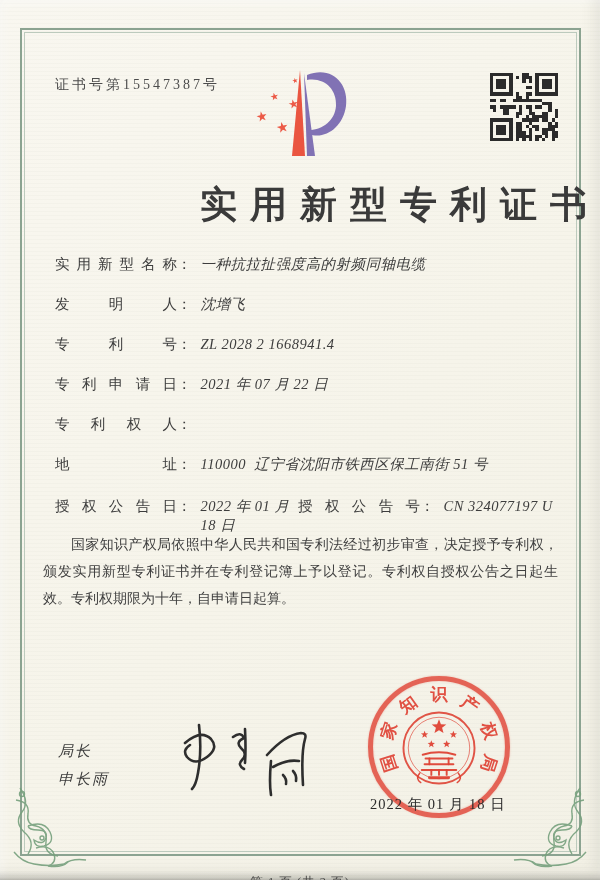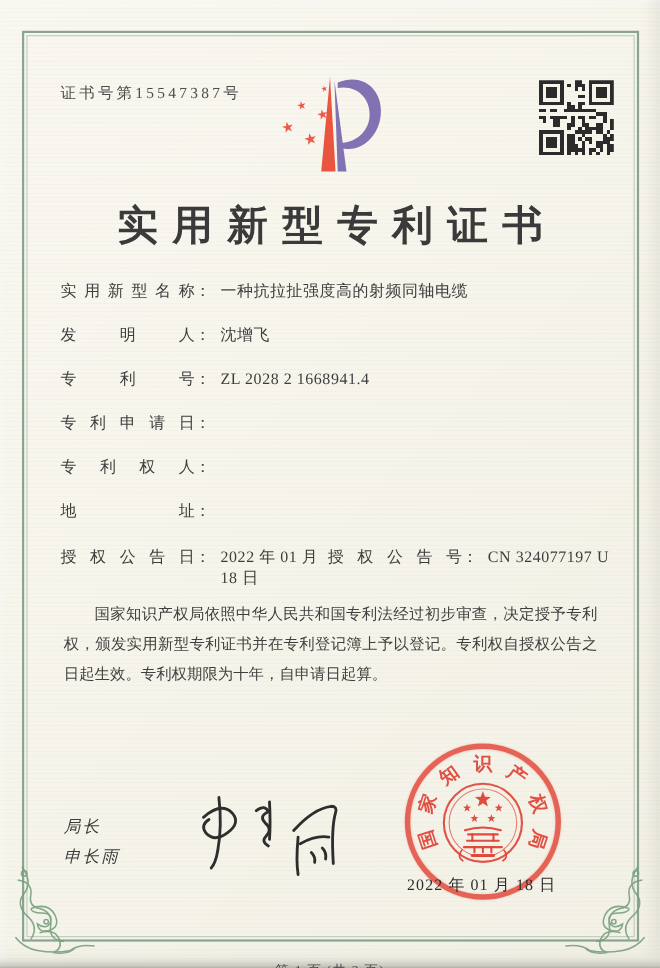--- a/index.html
+++ b/index.html
@@ -30,35 +30,35 @@
     letter-spacing:3px;font-family:"Liberation Serif","DejaVu Serif",serif;
   }
   
   .logo{position:absolute;left:252px;top:62px;width:100px;height:104px;}
   .logo .star{position:absolute;color:#ec5a47;line-height:1;font-family:"DejaVu Sans",sans-serif;transform:rotate(-12deg);}
   .logo svg{position:absolute;left:0;top:0;}
   
   .qr{position:absolute;left:490px;top:73px;width:68px;height:68px;}
   
   .title{
-    position:absolute;left:0;top:180px;width:600px;text-align:center;
+    position:absolute;left:0;top:180px;width:600px;text-align:right;
     font-size:37px;font-weight:600;color:#3a3a3a;letter-spacing:13px;text-indent:13px;
   }
   
   .fields{position:absolute;left:55px;top:255px;width:500px;font-size:14.5px;color:#3d3d3d;}
   .f-row{display:flex;align-items:baseline;margin-bottom:24px;height:16px;}
   .f-label{display:inline-flex;justify-content:space-between;width:122px;flex:none;}
   .f-colon{flex:none;margin-right:9px;}
-  .f-value{white-space:pre-wrap;letter-spacing:0.5px;}
+  .f-value{white-space:pre-wrap;letter-spacing:0.5px;font-style:italic;}
   .grant-row{display:flex;align-items:baseline;font-size:14.5px;color:#3d3d3d;position:absolute;left:55px;top:497px;width:505px;}
   .grant-group{display:flex;align-items:baseline;}
   .grant-group.first{width:243px;flex:none;}
   
   .paras{position:absolute;left:42px;top:530px;width:517px;font-size:14px;line-height:1.93;color:#3f3f3f;text-align:justify;}
-  .paras p{margin:16px;text-indent:2em;}
+  .paras p{margin:1px;text-indent:2em;}
   
   .director{position:absolute;left:58px;top:742px;font-size:15px;color:#3c3c3c;letter-spacing:2px;font-style:italic;}
   .director div{margin-bottom:9px;}
   .signature{position:absolute;left:155px;top:715px;}
   .seal{position:absolute;left:368px;top:676px;width:142px;height:142px;}
   .seal-ring{position:absolute;inset:0;border-radius:50%;border:5px solid rgba(225,74,60,0.85);
     box-shadow:0 0 2px rgba(225,74,60,0.35), inset 0 0 2px rgba(225,74,60,0.35);}
   .seal-char{position:absolute;left:50%;top:50%;width:20px;margin-left:-10px;margin-top:-10px;height:20px;
     text-align:center;font-size:17px;font-weight:bold;color:rgba(222,66,52,0.92);
     font-family:"Liberation Serif","DejaVu Serif",serif;}
@@ -375,36 +375,38 @@
       </div>
       <div class="f-row">
         <span class="f-label">
           <span>专</span>
           <span>利</span>
           <span>申</span>
           <span>请</span>
           <span>日</span>
         </span>
         <span class="f-colon">：</span>
+        <span class="f-value">2021 年 07 月 22 日</span>
       </div>
       <div class="f-row">
         <span class="f-label">
           <span>专</span>
           <span>利</span>
           <span>权</span>
           <span>人</span>
         </span>
         <span class="f-colon">：</span>
       </div>
       <div class="f-row">
         <span class="f-label">
           <span>地</span>
           <span>址</span>
         </span>
         <span class="f-colon">：</span>
+        <span class="f-value">110000  辽宁省沈阳市铁西区保工南街 51 号</span>
       </div>
     </div>
 
   <div class="grant-row">
     <div class="grant-group first">
       <span class="f-label" id="gd-label">
           <span>授</span>
           <span>权</span>
           <span>公</span>
           <span>告</span>

